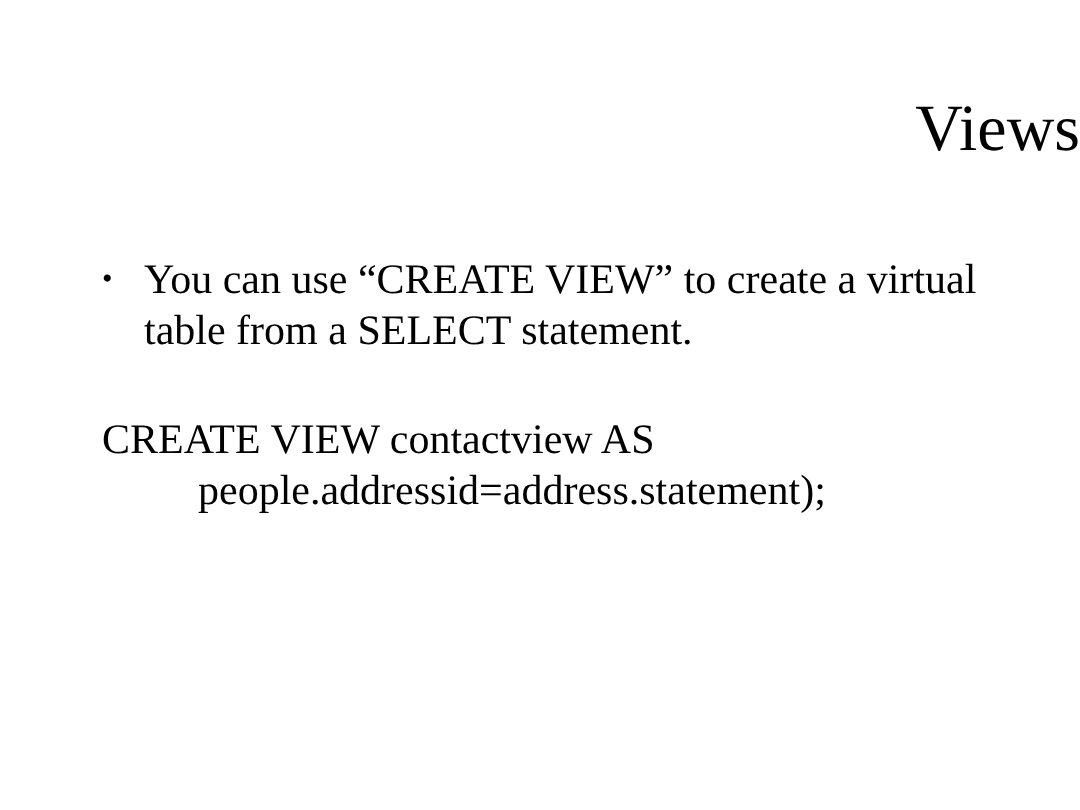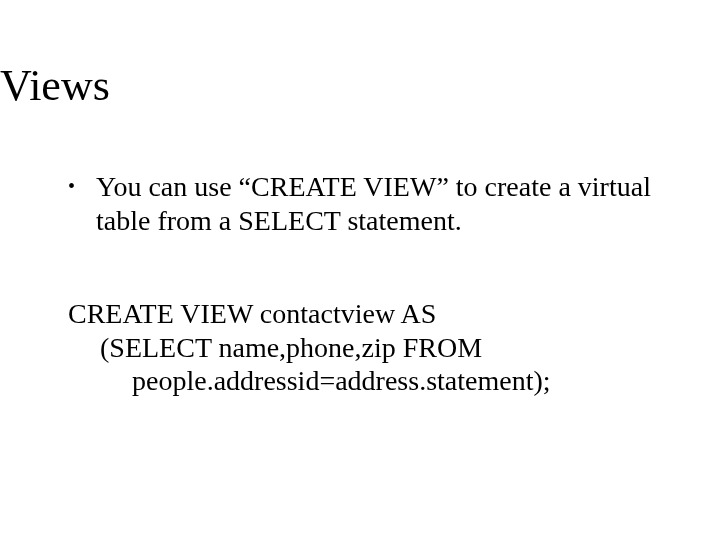--- a/index.html
+++ b/index.html
@@ -15,21 +15,21 @@
     width: 720px;
     height: 540px;
     position: relative;
     box-sizing: border-box;
   }
   .title {
     position: absolute;
     top: 60px;
     left: 0;
     width: 100%;
-    text-align: left;
+    text-align: right;
     font-size: 44px;
     font-weight: normal;
   }
   .body {
     position: absolute;
     top: 170px;
     left: 68px;
     right: 60px;
     font-size: 28px;
     line-height: 1.2;
@@ -41,21 +41,21 @@
   .bullet-dot {
     width: 28px;
     flex: 0 0 28px;
     font-size: 20px;
     line-height: 32px;
   }
   .bullet-text {
     flex: 1;
   }
   .code-block {
-    margin-top: 60px;
+    margin-top: 40px;
     font-size: 28px;
     line-height: 1.2;
   }
   .ind1 { padding-left: 32px; }
   .ind2 { padding-left: 64px; }
 </style>
 </head>
 <body>
 
 <div class="slide">
@@ -64,19 +64,18 @@
 
   <div class="body">
 
     <div class="bullet-row">
       <div class="bullet-dot">•</div>
       <div class="bullet-text">You can use “CREATE VIEW” to create a virtual table from a SELECT statement.</div>
     </div>
 
     <div class="code-block">
       <div>CREATE VIEW contactview AS</div>
-      <div class="ind1">(SELECT name,phone,zip FROM</div>
       <div class="ind2">people.addressid=address.statement);</div>
     </div>
 
   </div>
 
 </div>
 
 </body></html>

